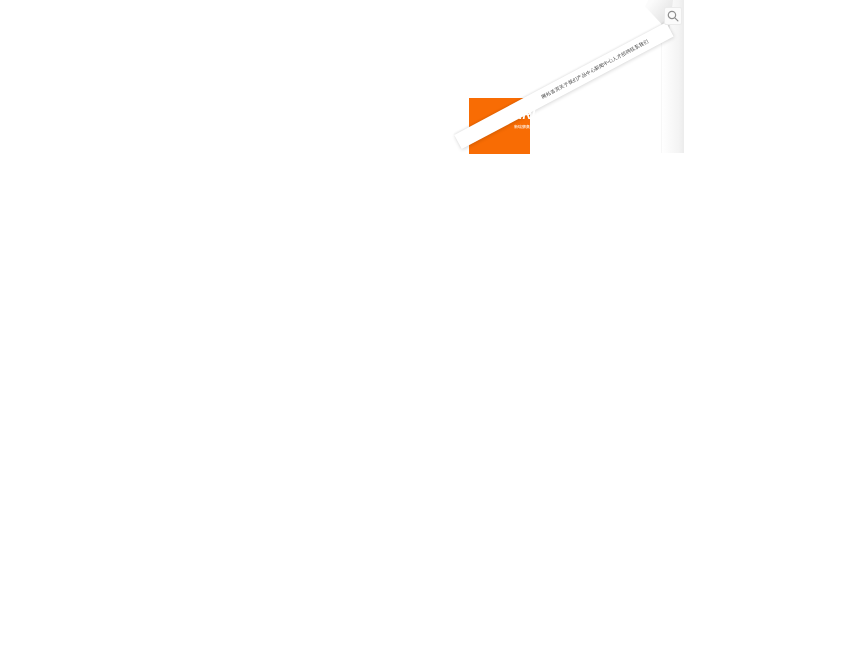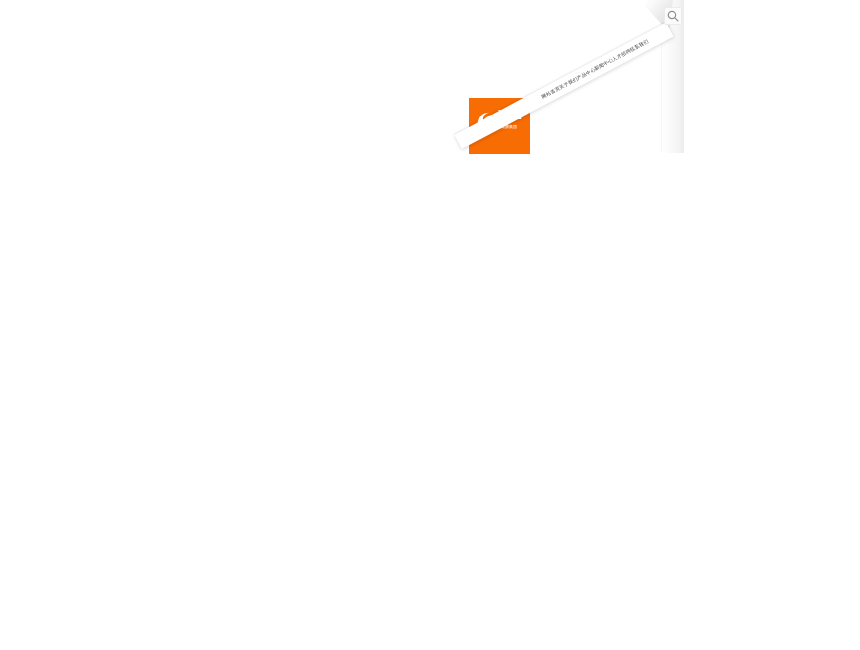--- a/index.html
+++ b/index.html
@@ -52,21 +52,21 @@
   .nav-item:nth-of-type(4){ left:155px; }
   .nav-item:nth-of-type(5){ left:175px; }
   .nav-item:nth-of-type(6){ left:195px; }
 
   
   .logo-box {
     position:absolute; left:469px; top:98px; width:61px; height:56px;
     background:#f86c04; z-index:10;
   }
   .logo-content {
-    position:absolute; left:469px; top:98px; width:61px; height:56px;
+    position:absolute; left:486px; top:98px; width:61px; height:56px;
     z-index:30; pointer-events:none;
   }
   .logo-icon { position:absolute; left:6px; top:12px; width:21px; height:21px; }
   .logo-text {
     position:absolute; left:28px; top:10px;
     font-size:12px; font-weight:bold; font-style:italic;
     color:#ffffff; letter-spacing:0.5px;
   }
   .logo-tagline {
     position:absolute; left:28px; top:26px;

